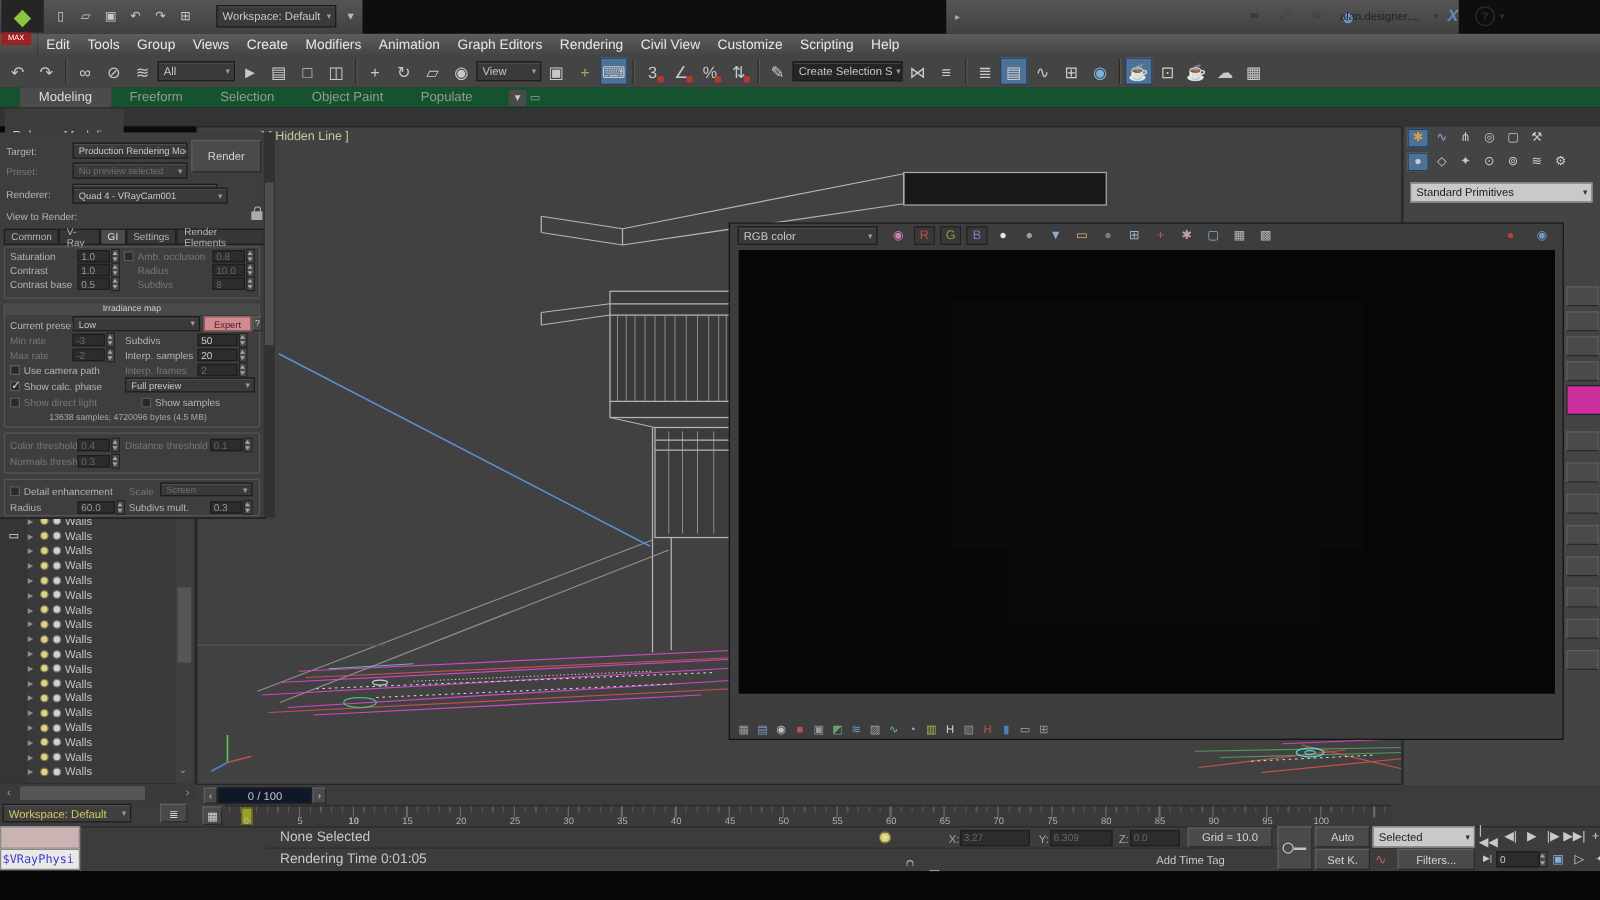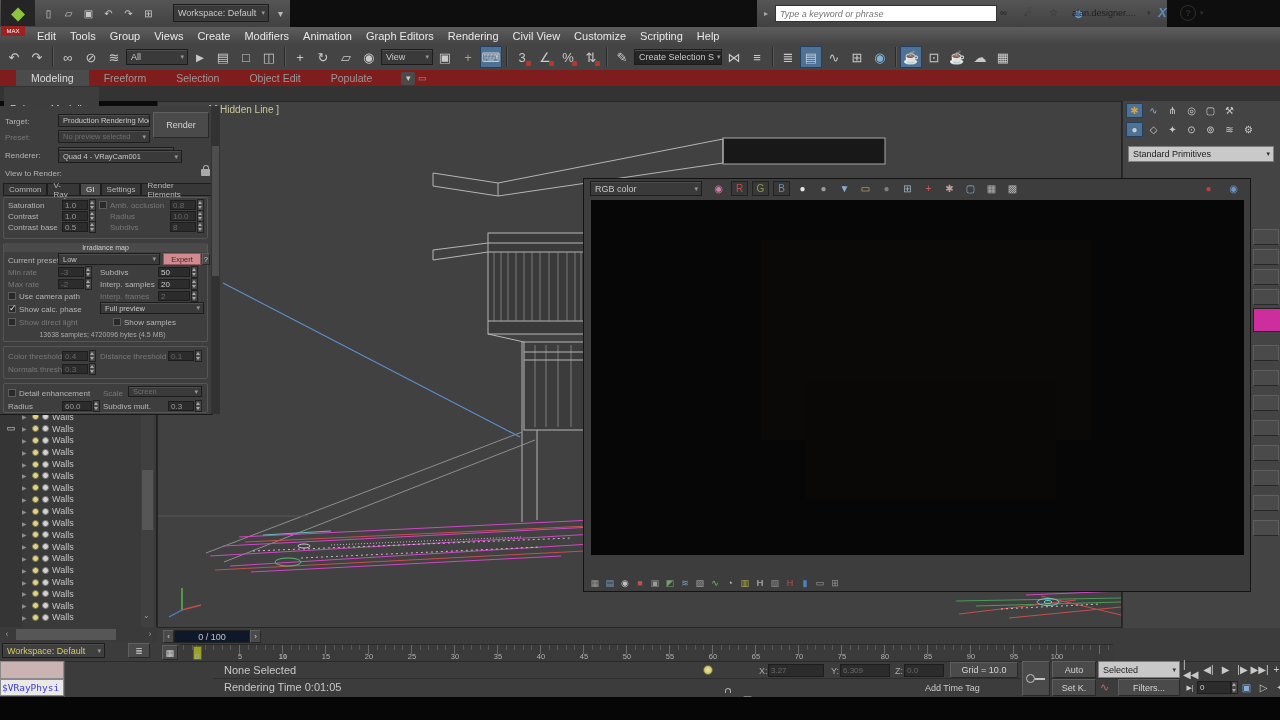--- a/index.html
+++ b/index.html
@@ -97,21 +97,20 @@
     </div>
 
   <div class="combo abs" style="left:173px;top:4px;width:96px;height:18px">
     <span>Workspace: Default</span>
       <span class="ar">▾</span>
   </div>
   <div class="gi sm abs" style="left:272px;top:6px;color:#bbb">▾</div>
 
   
   <span class="abs t8" style="left:764px;top:9px;color:#aaa">▸</span>
-  <input class="abs" style="left: 775px; top: 5px; width: 212px; height: 15px; border: 1px solid rgb(51, 51, 51); background: rgb(255, 255, 255); font-style: italic; font-size: 9px; color: rgb(68, 68, 68); padding: 0px 4px; font-family: &quot;Liberation Sans&quot;, sans-serif;" placeholder="Type a keyword or phrase">
   <div class="abs row" style="left:995px;top:3px;height:20px;gap:8px">
     <span class="gi sm" style="color:#2e2e2e;font-weight:bold">∞</span>
     <span class="gi sm" style="color:#2e2e2e">☄</span>
     <span class="gi sm" style="color:#2e2e2e">☆</span>
     <span class="gi sm" style="color:#6f9fd8;font-size:13px">☻</span>
   </div>
   <span class="abs t9" style="left:1072px;top:8px;color:#1f1f1f">alan.designer....</span>
   <span class="abs" style="left:1147px;top:9px;font-size:7px;color:#333">▾</span>
   <span class="abs" style="left:1158px;top:5px;font-size:13px;font-weight:bold;color:#5d89c4;font-style:italic">X</span>
   <span class="abs" style="left:1180px;top:5px;width:14px;height:14px;border:1.5px solid #2e2e2e;border-radius:50%;
@@ -185,27 +184,27 @@
       <span class="gi " style="color: rgb(127, 178, 216);">◉</span>
       <span class="sep"></span>
       <span class="gi active">☕</span>
       <span class="gi ">⊡</span>
       <span class="gi ">☕</span>
       <span class="gi ">☁</span>
       <span class="gi ">▦</span>
     </div>
 
   
-  <div class="abs row" style="left:0;top:70px;width:1280px;height:16px;background:#7f1d1d">
+  <div class="abs row" style="left:0;top:70px;width:1280px;height:16px;background:#14532d">
     <div style="width:16px"></div>
     <div class="row" id="ribbon-tabs">
         <div class="rtab active">Modeling</div>
         <div class="rtab">Freeform</div>
         <div class="rtab">Selection</div>
-        <div class="rtab">Object Edit</div>
+        <div class="rtab">Object Paint</div>
         <div class="rtab">Populate</div>
       </div>
     <span class="gi xs" style="margin-left:14px;background:#4a4a4a;border-radius:2px">▾</span>
     <span class="gi xs" style="color:#999">▭</span>
   </div>
   <div class="abs" style="left:0;top:86px;width:1280px;height:15px;background:#333">
     <span class="abs" style="left:4px;top:1px;font-size:10.5px;color:#cfcfcf;background:#3d3d3d;padding:15px 6px;height:14px;display:flex;align-items:center">Polygon Modeling</span>
   </div>
 
   

